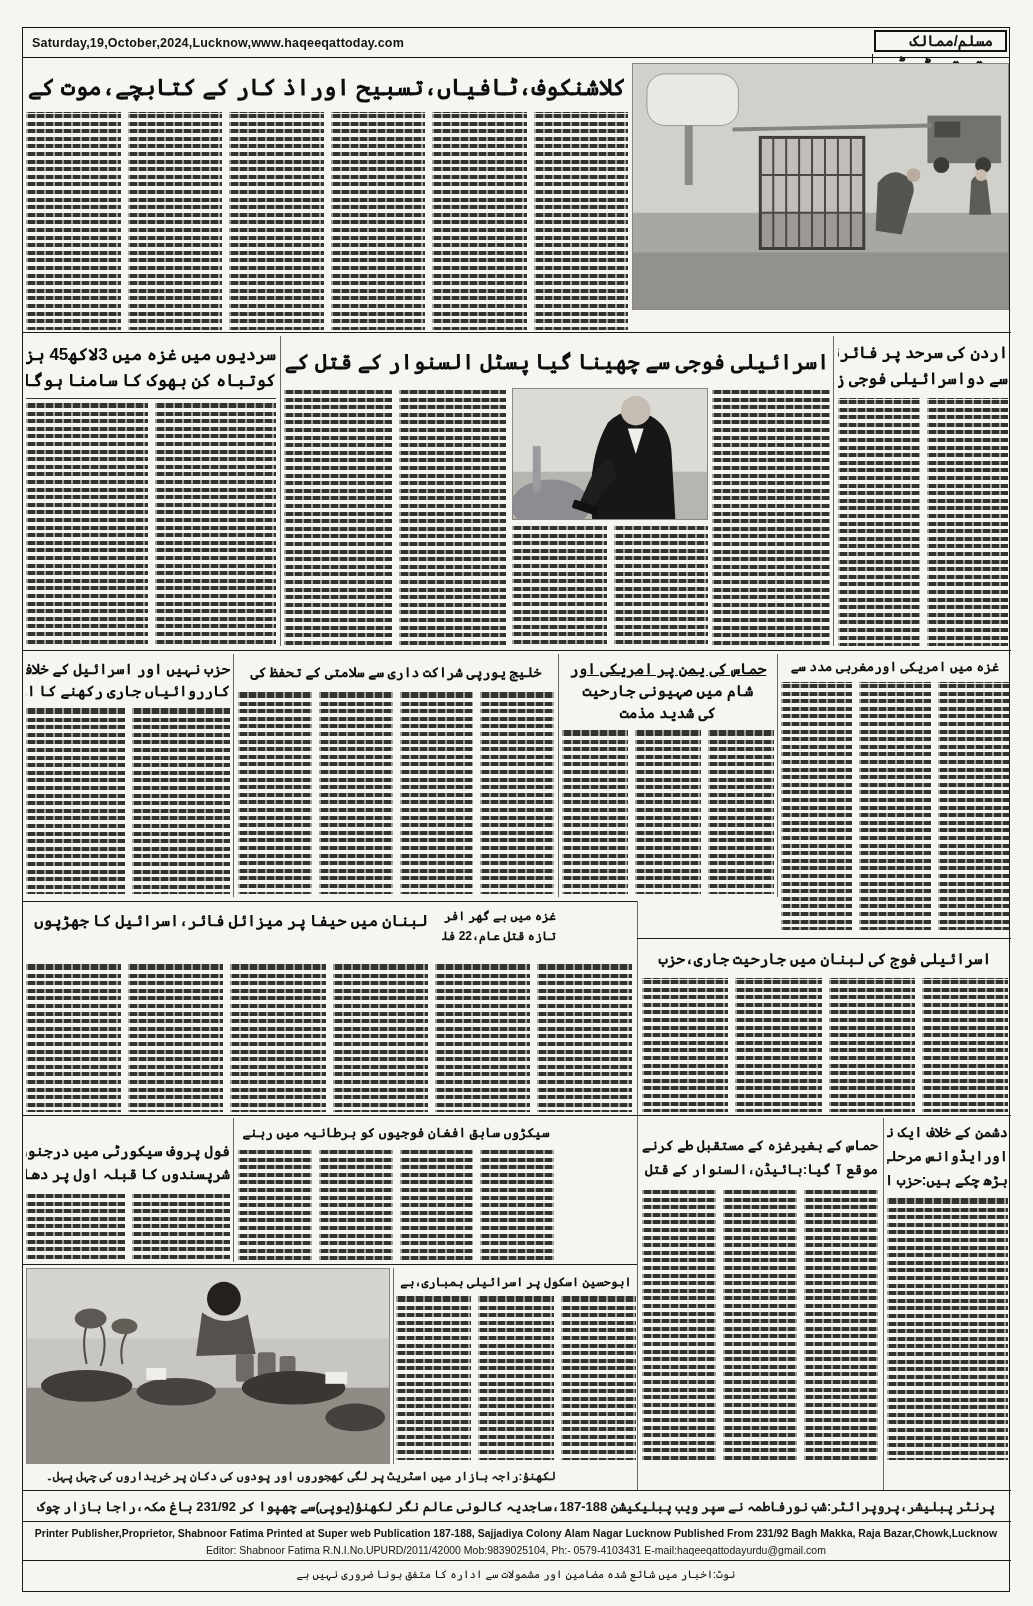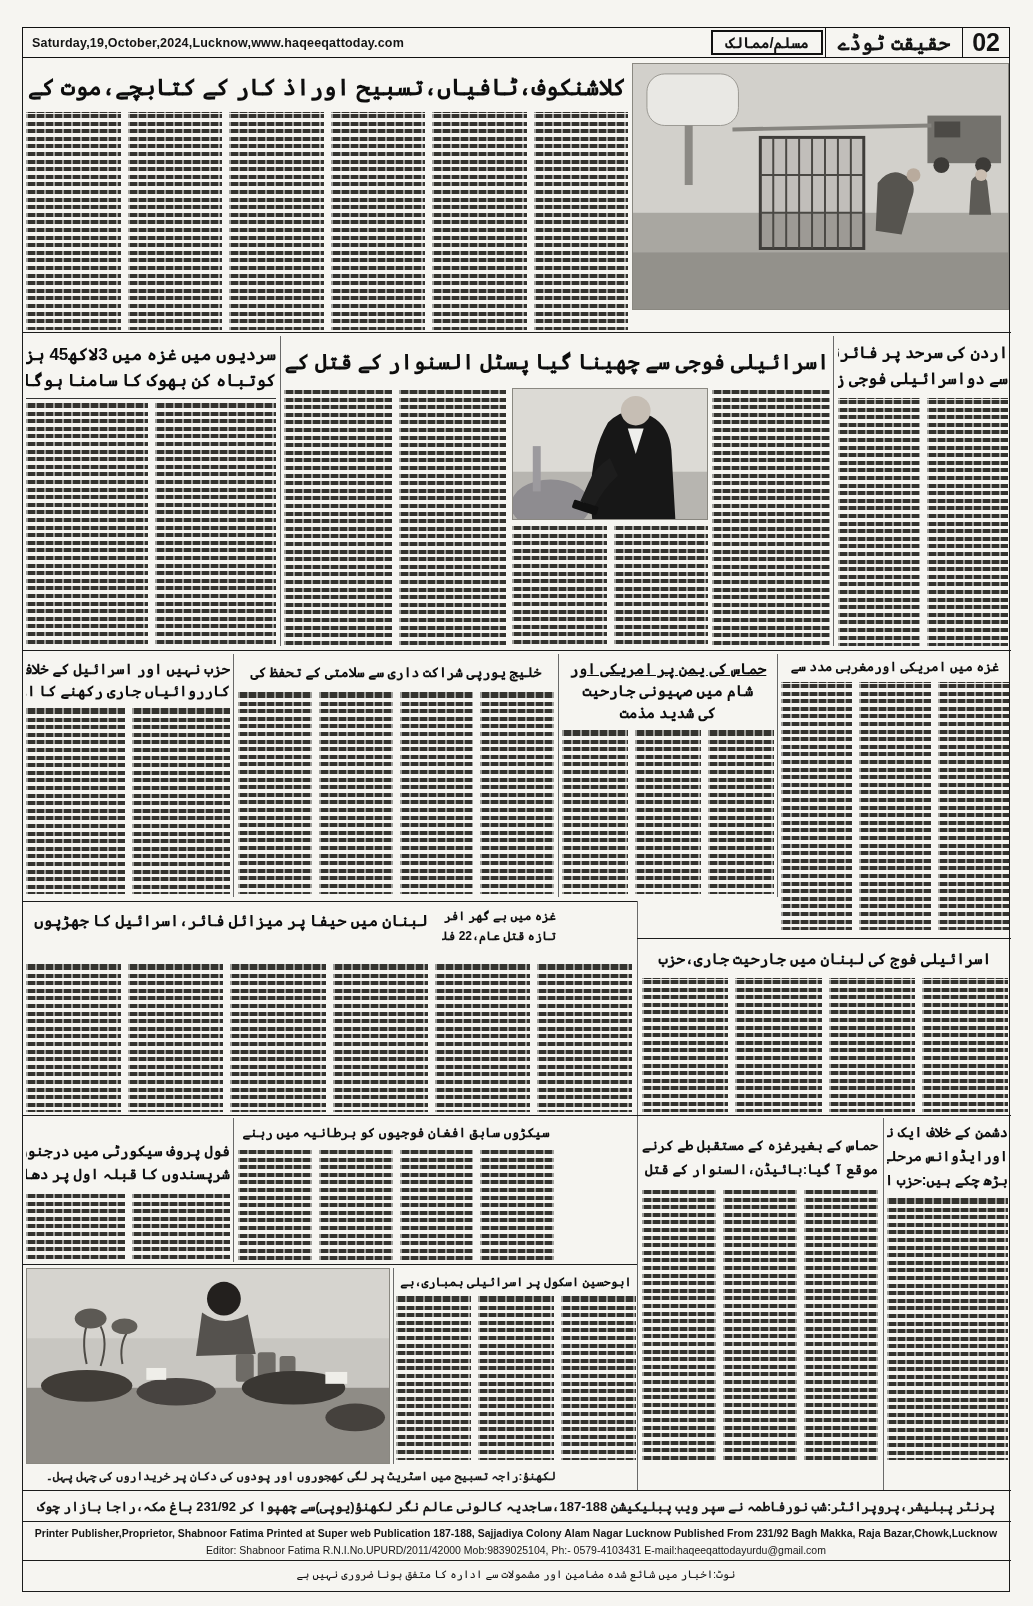--- a/index.html
+++ b/index.html
@@ -15,21 +15,21 @@
       repeating-linear-gradient(90deg, rgba(246,245,241,0.55) 0 2px, transparent 2px 9px),
       repeating-linear-gradient(180deg, #34332f 0 4px, transparent 4px 7.6px);
       background-position:0 2px;}
   .hl{font-weight:bold;text-align:center;direction:rtl;overflow:hidden;color:#0d0d0d;}
   .hl .ln{overflow:hidden;white-space:nowrap;}
   .cap{font-weight:bold;direction:rtl;overflow:hidden;color:#1a1a1a;}
   .photo{border:1px solid #8a8881;background:#c6c4bf;overflow:hidden;}
   .photo svg{display:block;width:100%;height:100%;}
   .header-bar{display:flex;justify-content:space-between;align-items:stretch;background:#f6f5f1;}
   .hdr-date{display:flex;align-items:center;padding:0 9px;font-size:12.5px;font-weight:bold;letter-spacing:0.2px;}
-  .hdr-right{display:flex;align-items:stretch;}
+  .hdr-right{display:flex;align-items:stretch;flex-direction:column;}
   .hdr-section{display:flex;align-items:center;margin:2px;padding:0 12px;border:2px solid #111;
                font-size:15px;font-weight:bold;direction:rtl;}
   .hdr-mast{display:flex;align-items:center;padding:0 12px;border-left:1px solid #111;
             font-size:20px;font-weight:bold;direction:rtl;font-family:"DejaVu Serif",serif;}
   .hdr-page{display:flex;align-items:center;padding:0 9px;border-left:1px solid #111;
             font-size:25px;font-weight:bold;}
   .ftr{text-align:center;overflow:hidden;}
 </style>
 </head>
 <body>
@@ -252,21 +252,21 @@
       </g>
       <rect y="120" width="364" height="76" fill="#8f8c86"></rect>
       <ellipse cx="60" cy="118" rx="46" ry="16" fill="#403c37"></ellipse>
       <ellipse cx="150" cy="124" rx="40" ry="14" fill="#474340"></ellipse>
       <ellipse cx="268" cy="120" rx="52" ry="17" fill="#3a3733"></ellipse>
       <ellipse cx="330" cy="150" rx="30" ry="14" fill="#45413d"></ellipse>
       <rect x="120" y="100" width="20" height="12" fill="#efeee9"></rect>
       <rect x="300" y="104" width="22" height="12" fill="#efeee9"></rect>
     </svg>
   </div>
-  <div class="abs cap" style="left:26px;top:1466px;width:530px;height:20px;font-size:11.5px;line-height:20px;text-align:right;">لکھنؤ:راجہ تسبیح میں اسٹریٹ پر لگی کھجوروں اور پودوں کی دکان پر خریداروں کی چہل پہل۔</div>
+  <div class="abs cap" style="left:26px;top:1466px;width:530px;height:20px;font-size:11.5px;line-height:20px;text-align:right;">لکھنؤ:راجہ بازار میں اسٹریٹ پر لگی کھجوروں اور پودوں کی دکان پر خریداروں کی چہل پہل۔</div>
 
   <div class="abs vr" style="left:393px;top:1268px;height:196px;"></div>
 
   <div class="abs hl" style="left:396px;top:1272px;width:240px;height:20px;font-size:12px;line-height:20px;">ابوحسین اسکول پر اسرائیلی بمباری،بے گھر افراد کا اچھا خاصا قتل عام</div>
   <div class="abs cols" style="left:396px;top:1296px;width:240px;height:164px;">
       <div class="fx"></div>
       <div class="fx"></div>
       <div class="fx"></div>
     </div>
 

